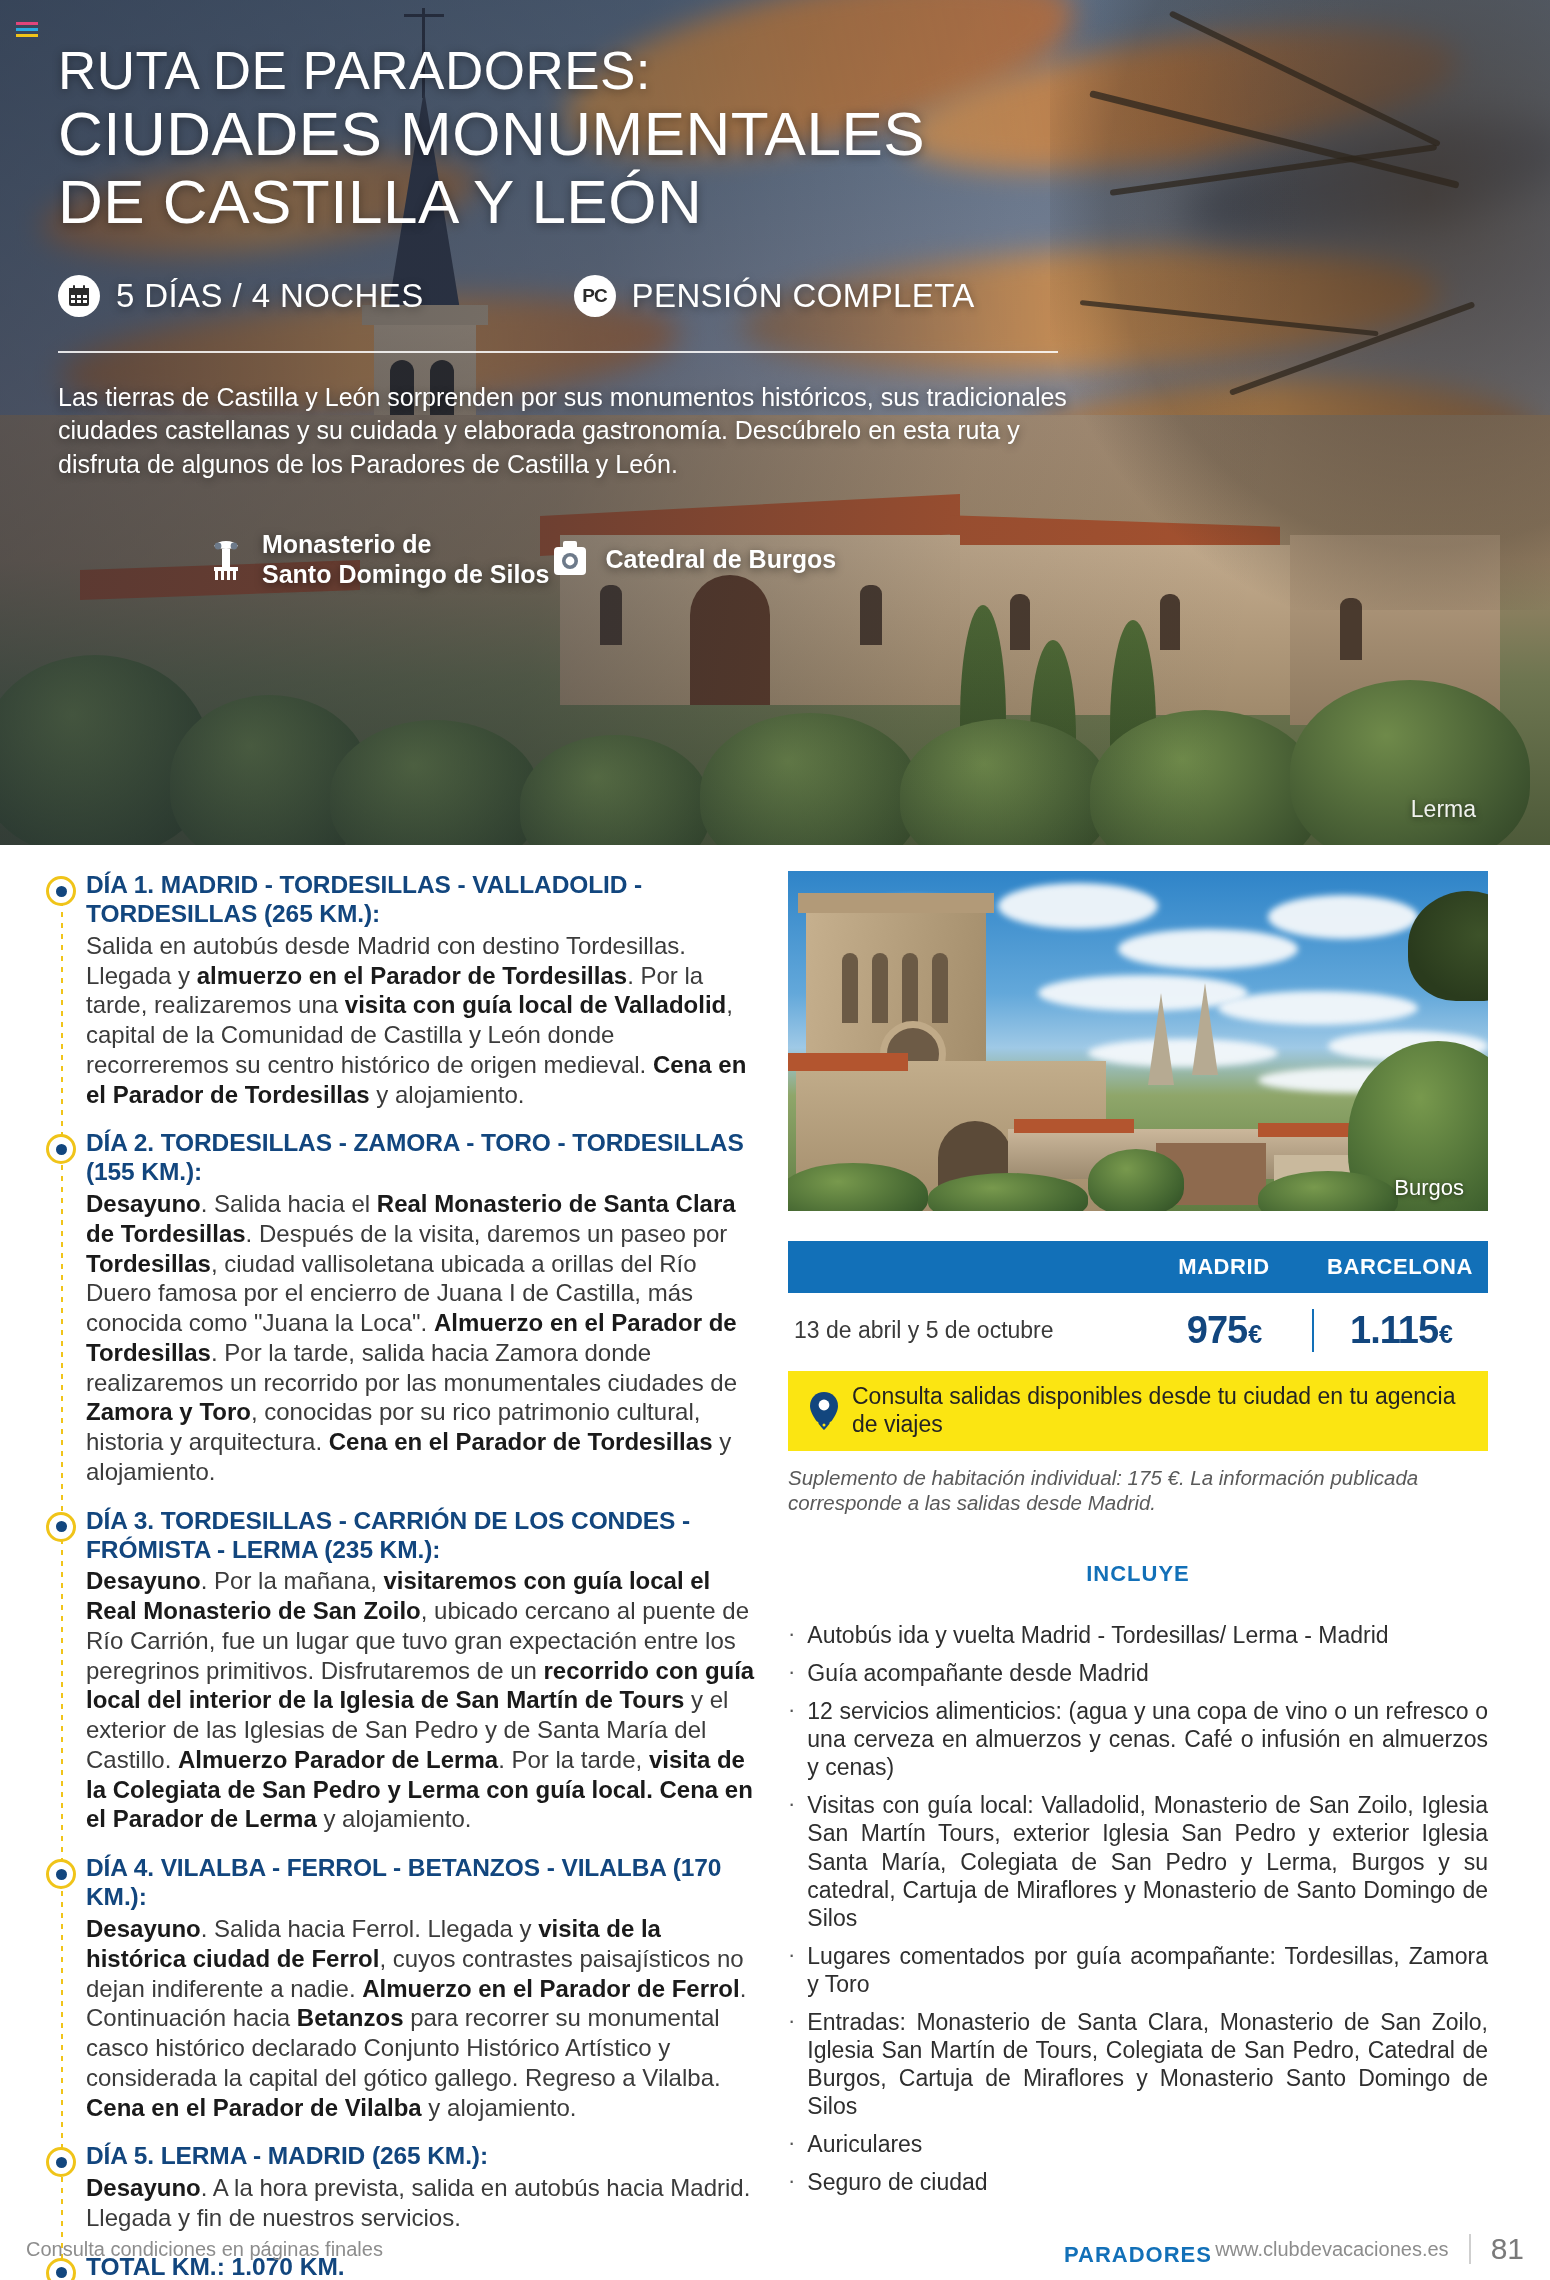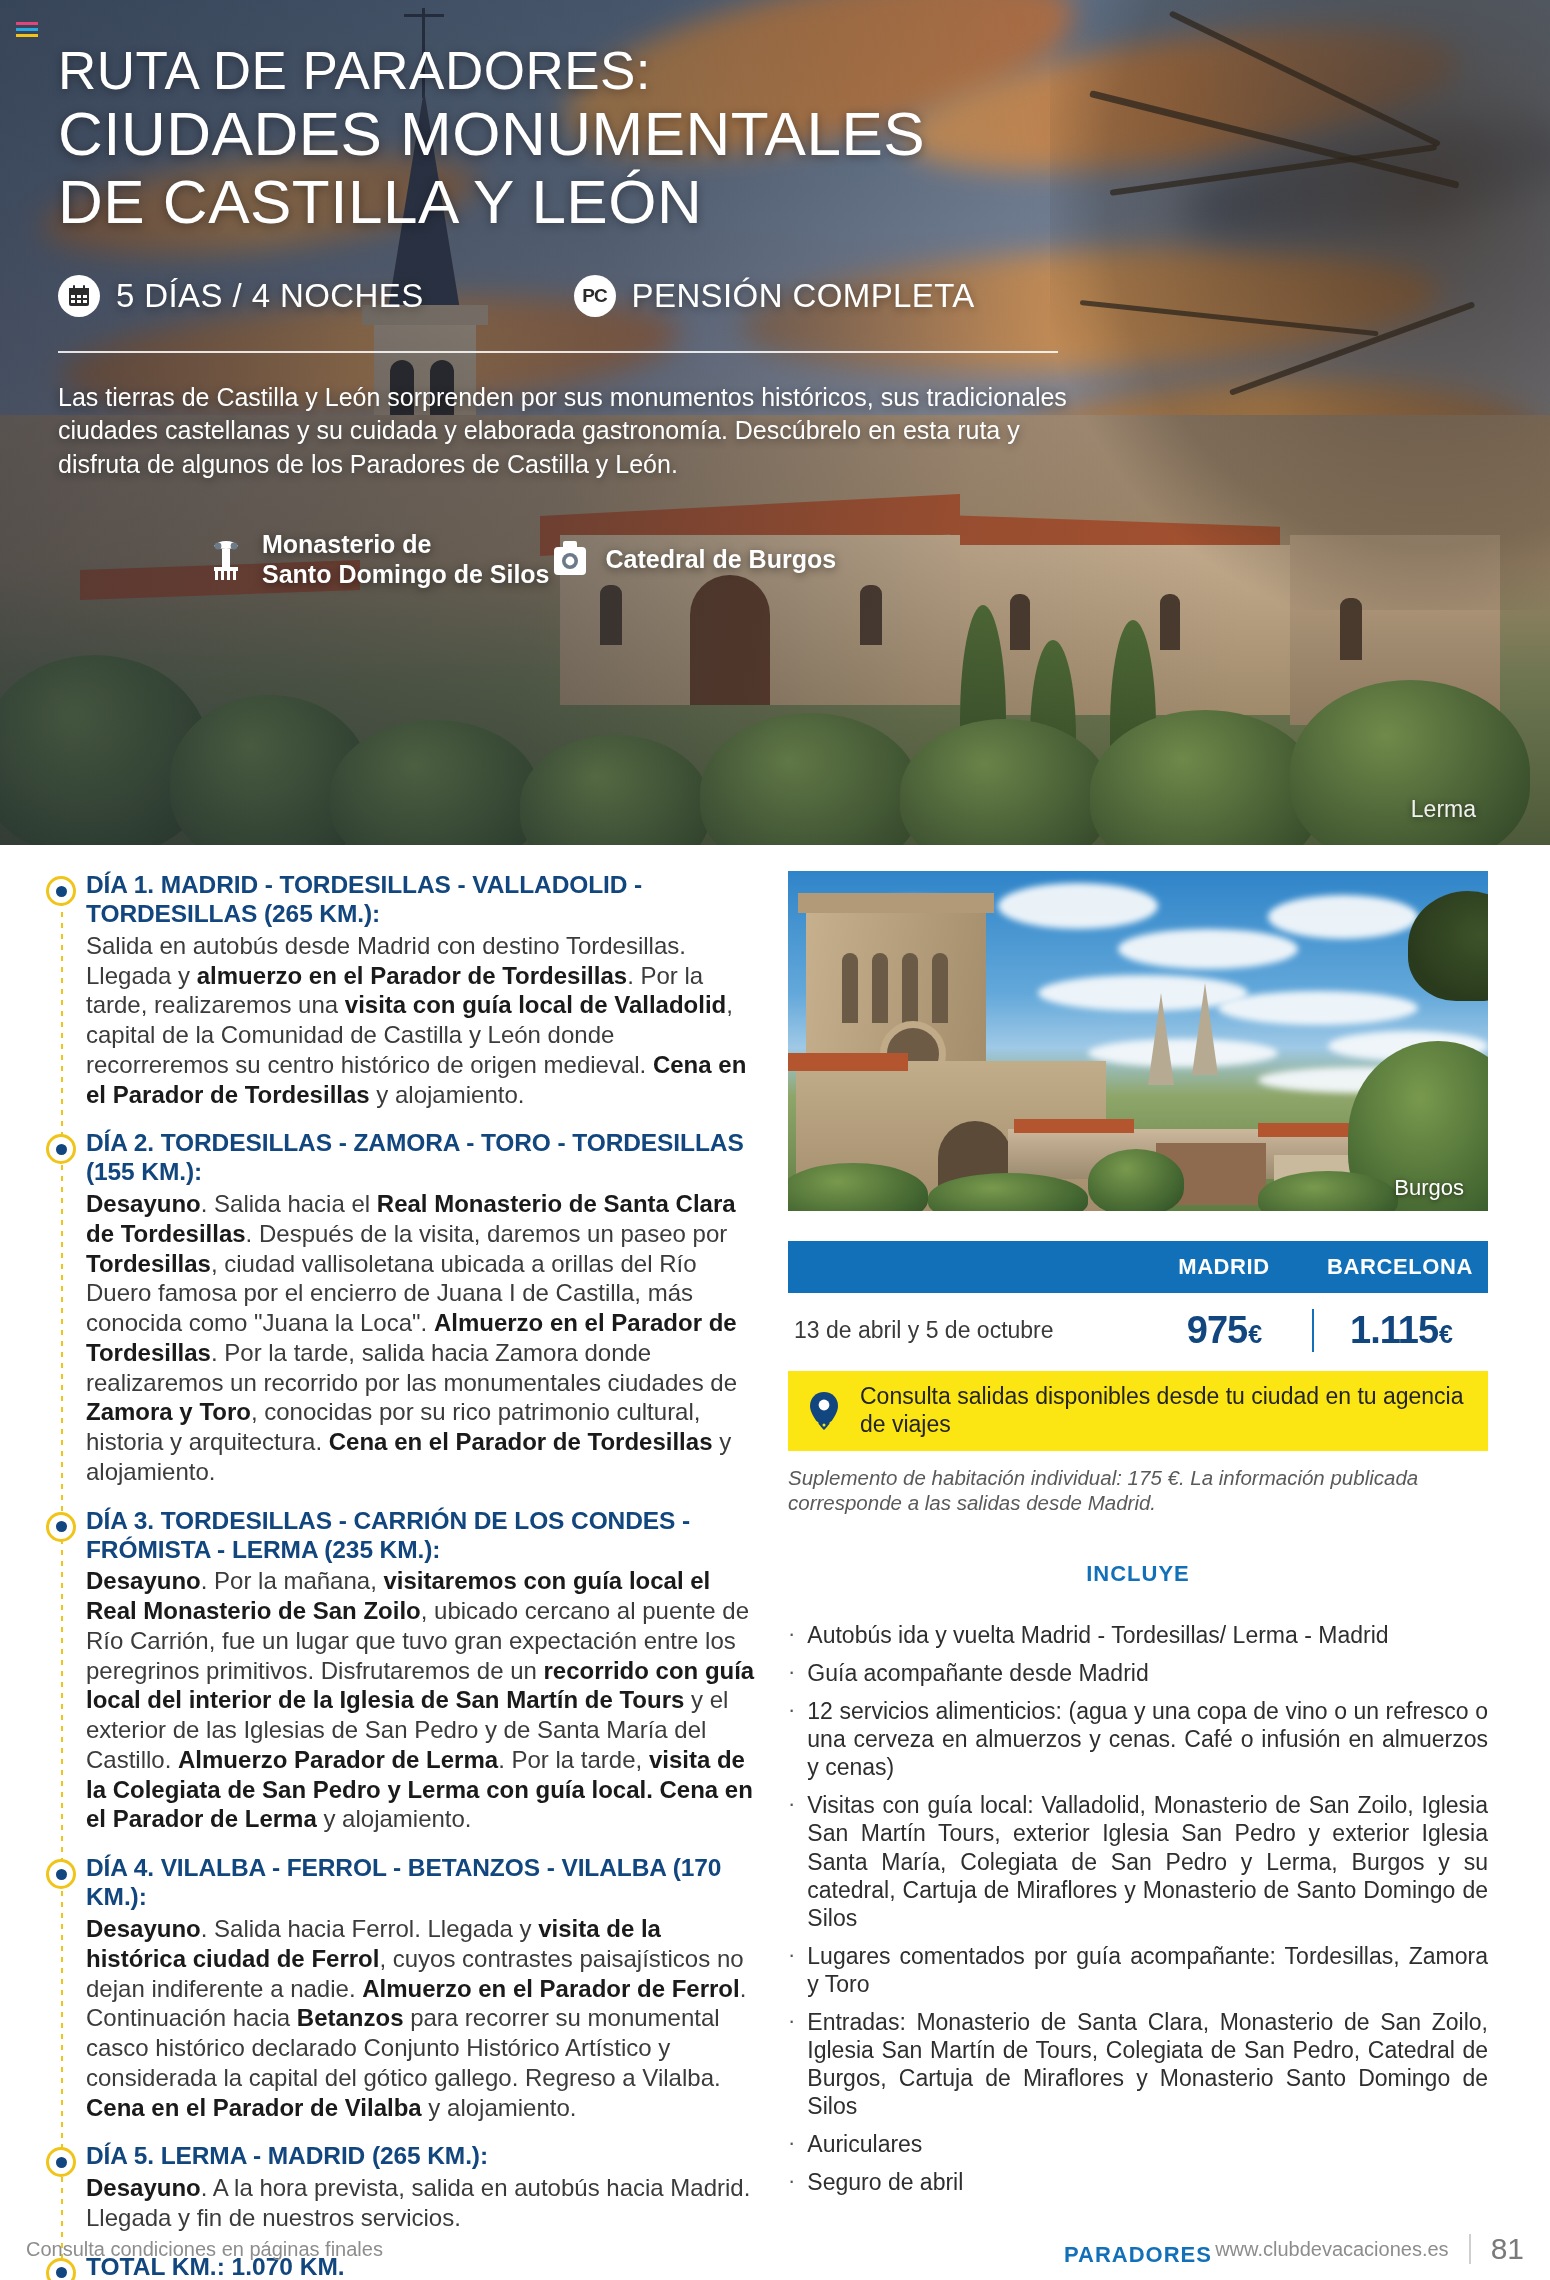--- a/index.html
+++ b/index.html
@@ -212,21 +212,21 @@
   .pt-row .dates { flex:1 1 auto; padding-left:6px; color:#3a3a3a; font-size:23px; }
   .pt-row .cell {
     width:176px; flex:0 0 176px; text-align:center;
     color:#12467e; font-size:38px; font-weight:700; letter-spacing:-1px;
   }
   .pt-row .cell .eur { font-size:25px; font-weight:700; margin-left:1px; }
   .pt-row .cell.sep { border-left:2px solid #1270b8; }
 
   .cta {
     margin-top:4px; width:700px; background:#fbe512; display:flex; align-items:center;
-    gap:16px; padding:12px 17px 13px 16px;
+    gap:8px; padding:12px 17px 13px 16px;
   }
   .cta-ico { width:40px; height:44px; flex:0 0 auto; }
   .cta-txt { color:#232323; font-size:23px; line-height:1.2; }
 
   .note { margin-top:14px; width:690px; color:#5a5a5a; font-size:20.5px; font-style:italic; line-height:1.22; }
 
   .sec-head { display:flex; align-items:center; gap:18px; margin-top:26px; width:700px;flex-direction:column; }
   .sec-head .ln { flex:1 1 auto; height:2px; background:#1270b8; }
   .sec-head .lb { color:#1270b8; font-size:22px; font-weight:700; letter-spacing:1px; }
 
@@ -536,21 +536,21 @@
         <div class="inc-item">
           <span class="bul">·</span>
           <span class="txt">Entradas: Monasterio de Santa Clara, Monasterio de San Zoilo, Iglesia San Martín de Tours, Colegiata de San Pedro, Catedral de Burgos, Cartuja de Miraflores y Monasterio Santo Domingo de Silos</span>
         </div>
         <div class="inc-item">
           <span class="bul">·</span>
           <span class="txt">Auriculares</span>
         </div>
         <div class="inc-item">
           <span class="bul">·</span>
-          <span class="txt">Seguro de abril</span>
+          <span class="txt">Seguro de ciudad</span>
         </div>
       </div>
 
       <div class="sec-head">
         <span class="ln"></span>
         <span class="lb">PARADORES</span>
         <span class="ln"></span>
       </div>
 
       <div class="par-list">

